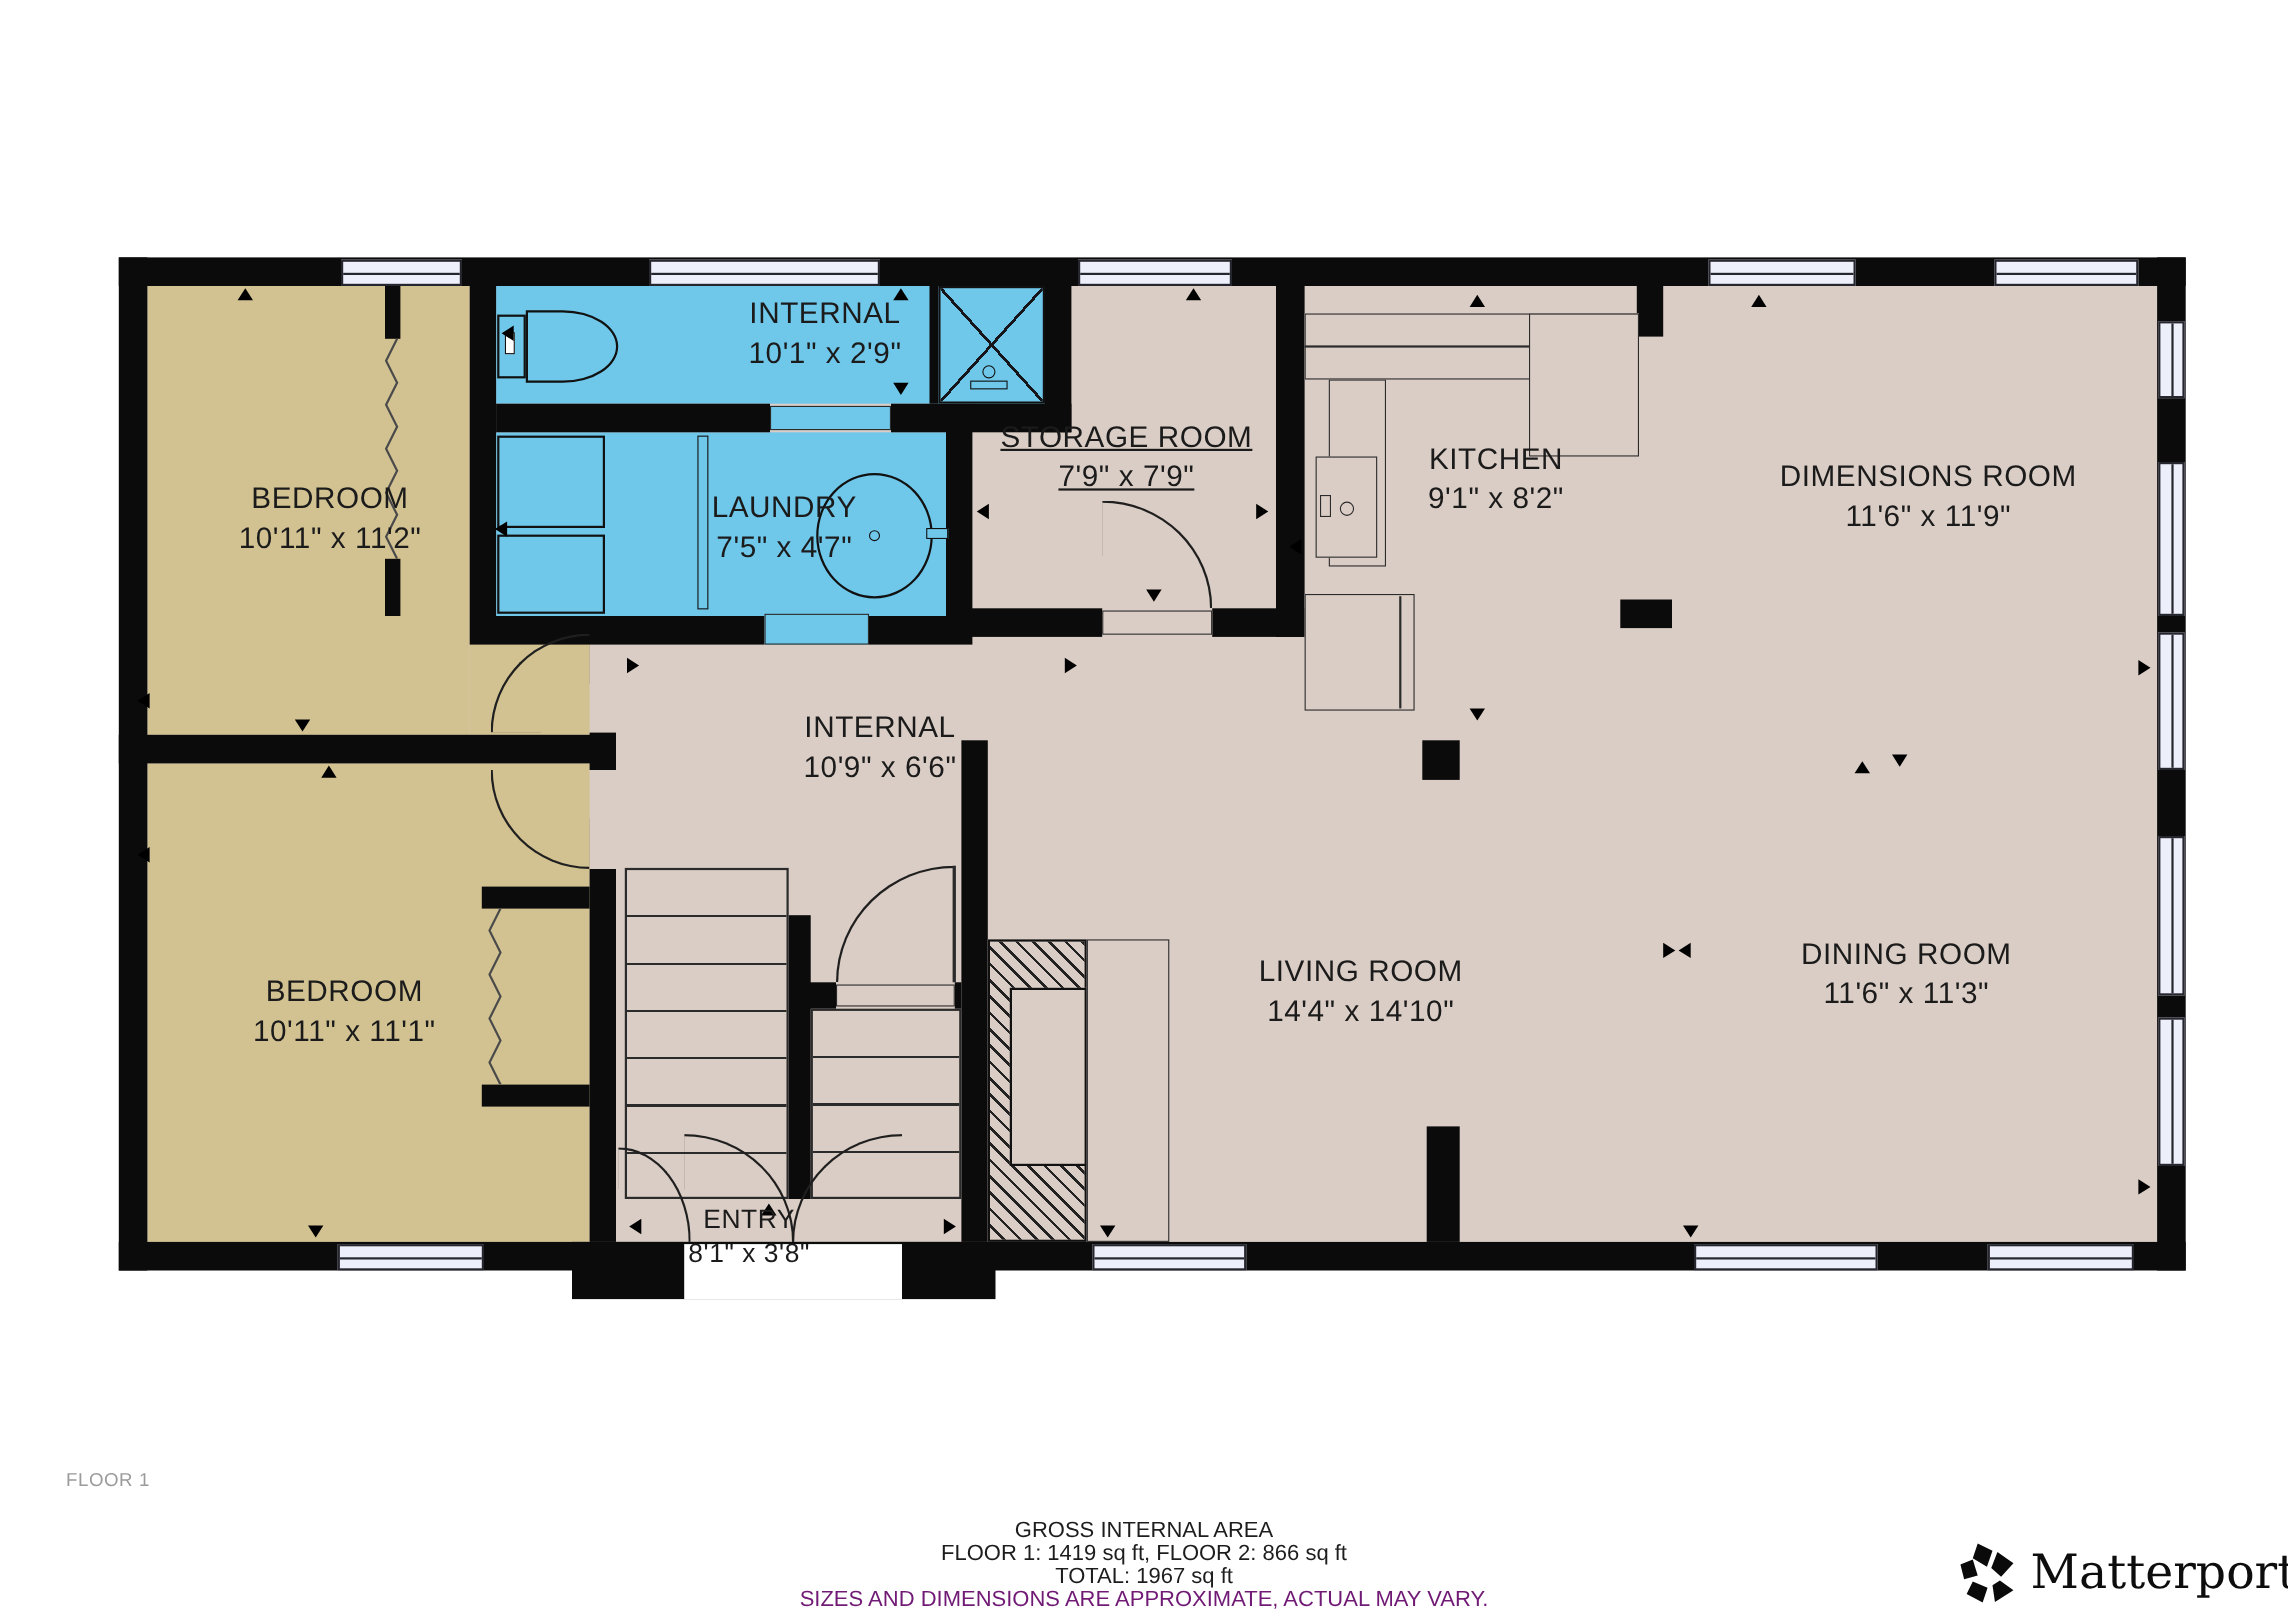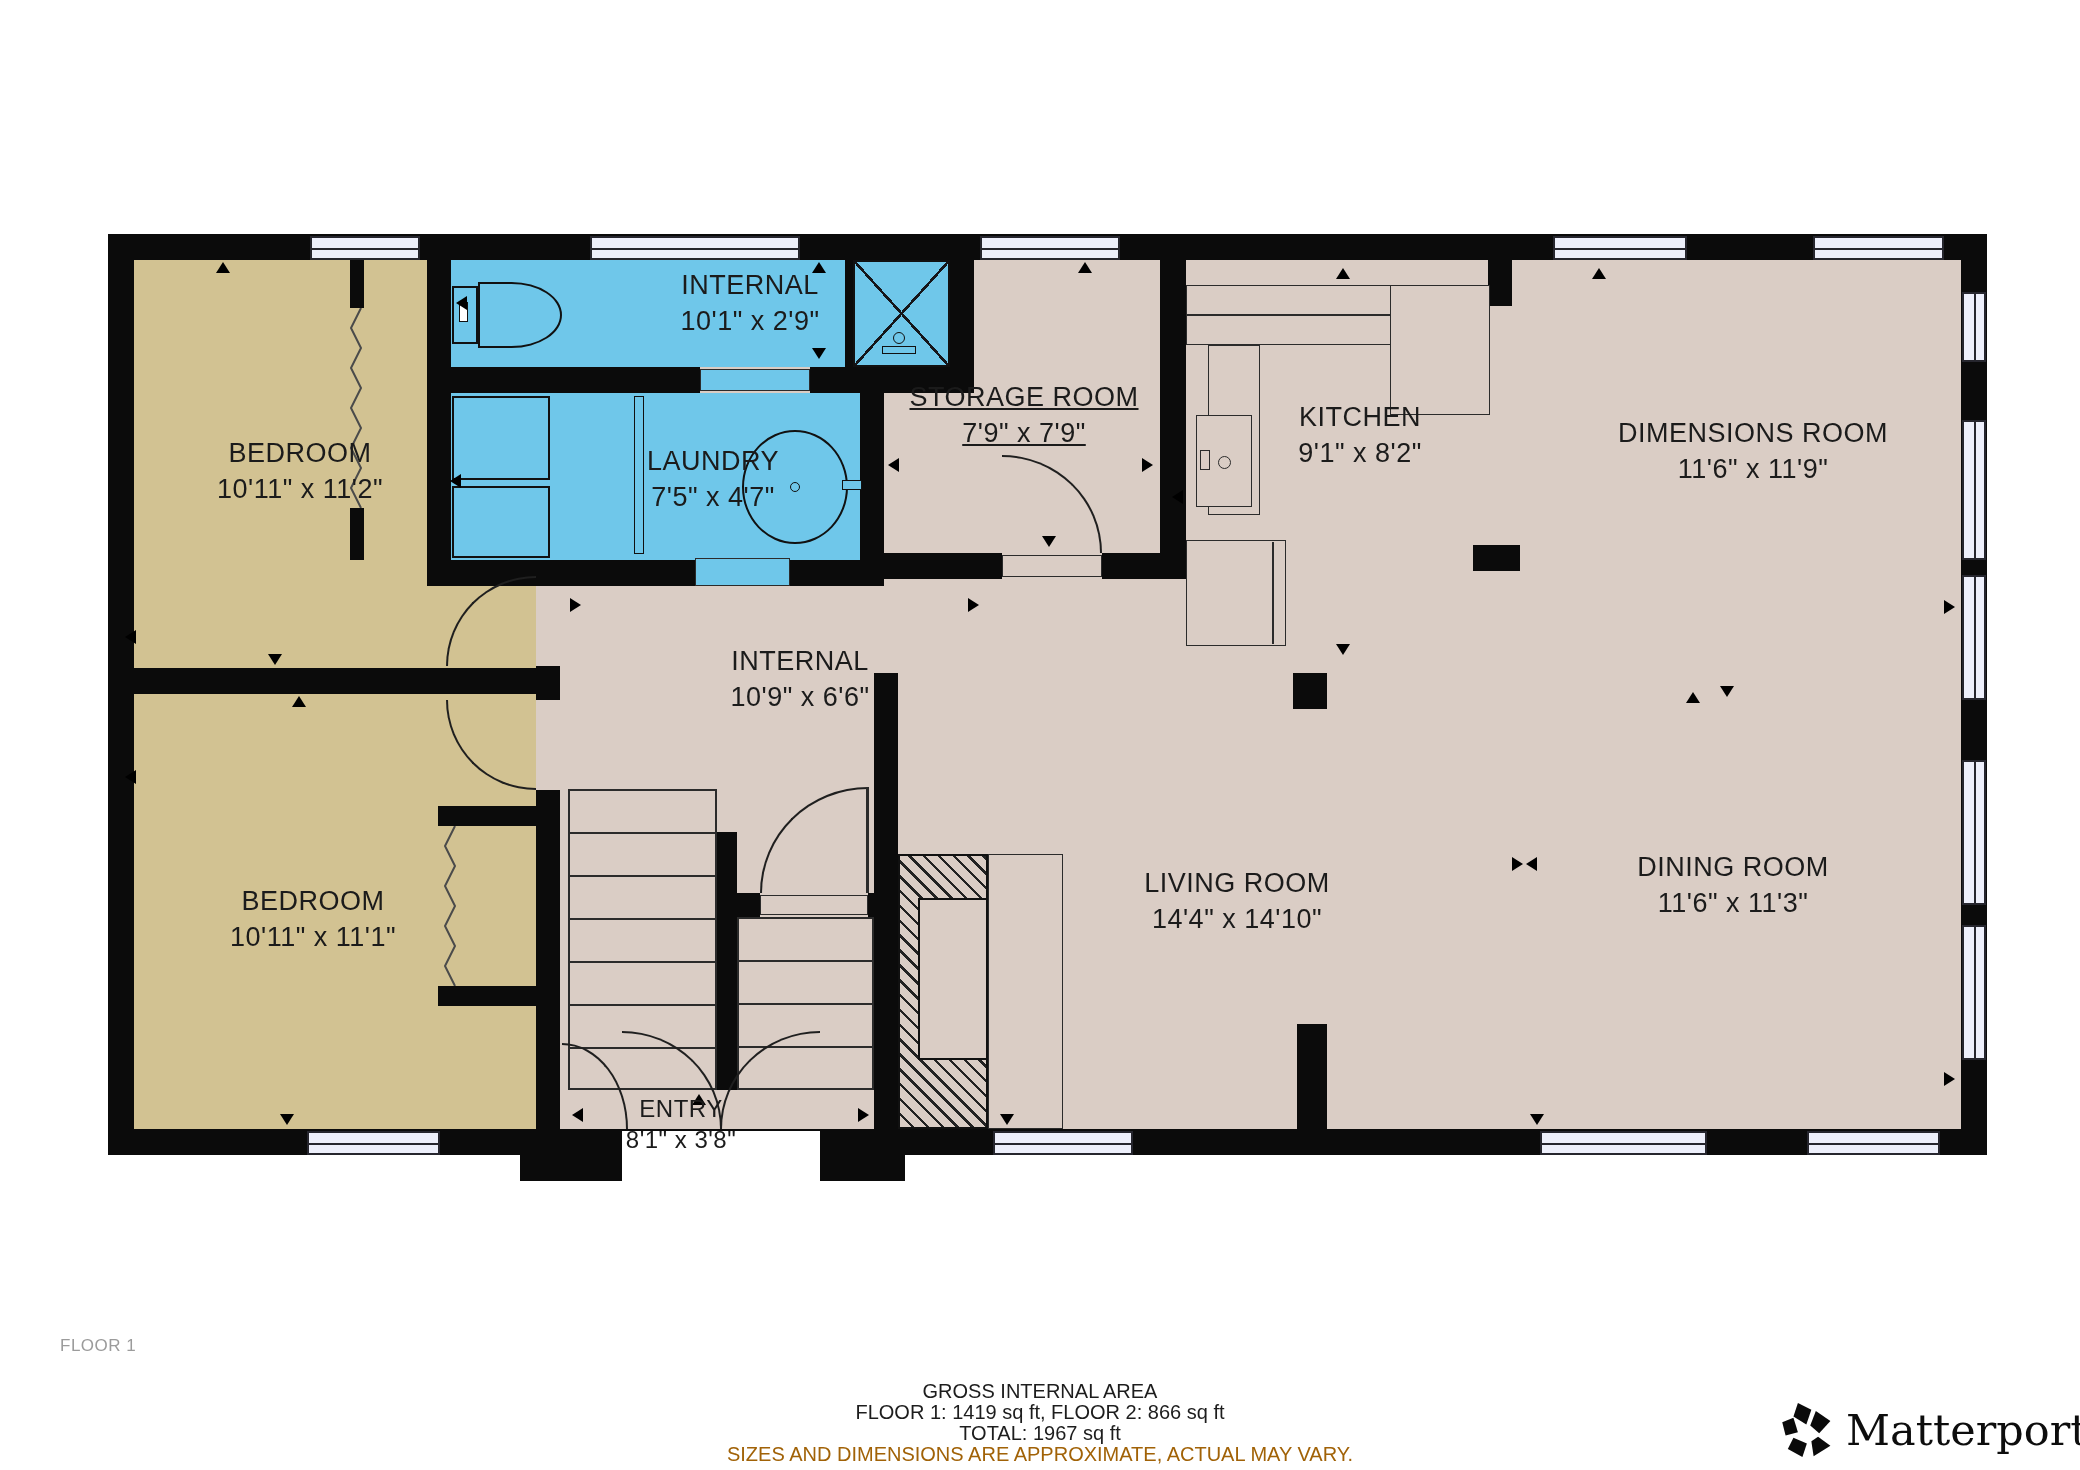--- a/index.html
+++ b/index.html
@@ -37,21 +37,21 @@
   .tri.down{border-top:11px solid #000;border-bottom-width:0;}
   .tri.left{border-right:11px solid #000;border-left-width:0;}
   .tri.right{border-left:11px solid #000;border-right-width:0;}
   .roomlabel{position:absolute;text-align:center;color:#1b1b1b;}
   .roomlabel .nm{font-size:27px;letter-spacing:0.5px;line-height:34px;}
   .roomlabel .dm{font-size:27px;letter-spacing:0.5px;line-height:34px;margin-top:2px;}
   .roomlabel.small .nm,.roomlabel.small .dm{font-size:24px;line-height:29px;}
   .floorlabel{position:absolute;left:60px;top:1336px;font-size:17px;color:#9b9b9b;letter-spacing:0.5px;}
   .footer{position:absolute;left:340px;top:1381px;width:1400px;text-align:center;color:#1d1d1d;}
   .footer div{font-size:20px;line-height:21px;}
-  .footer .muted{color:#a16207;}
+  .footer .muted{color:#701a75;}
   .brand{position:absolute;left:1780px;top:1402px;display:flex;align-items:center;}
   .brand svg{display:block;}
   .brand .word{font-family:"DejaVu Serif", serif;font-size:43px;color:#0d0d0d;margin-left:10px;letter-spacing:0px;}
   .zz{position:absolute;}
 </style>
 </head>
 <body>
 
 <div class="canvas">
  <div class="plan">

